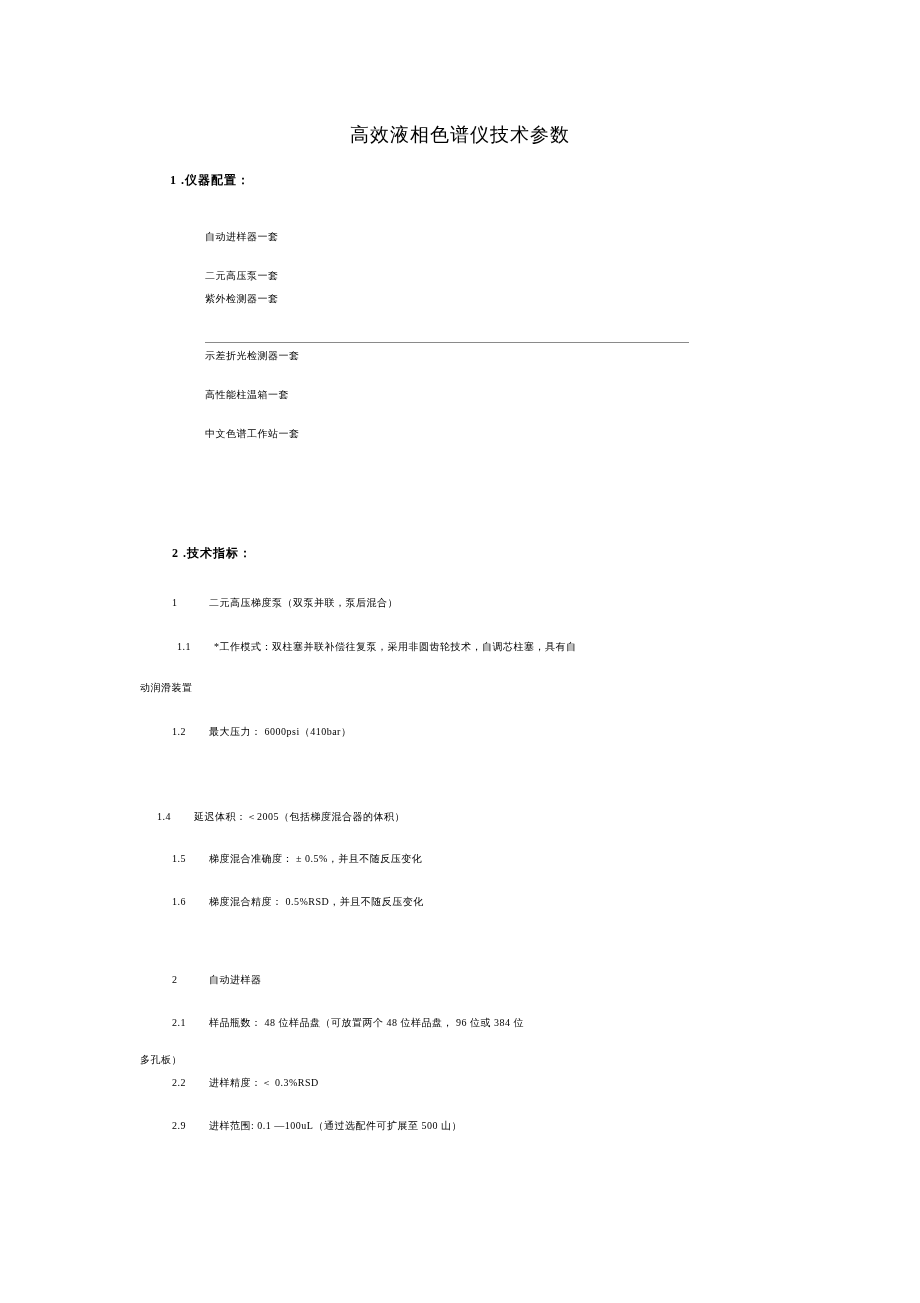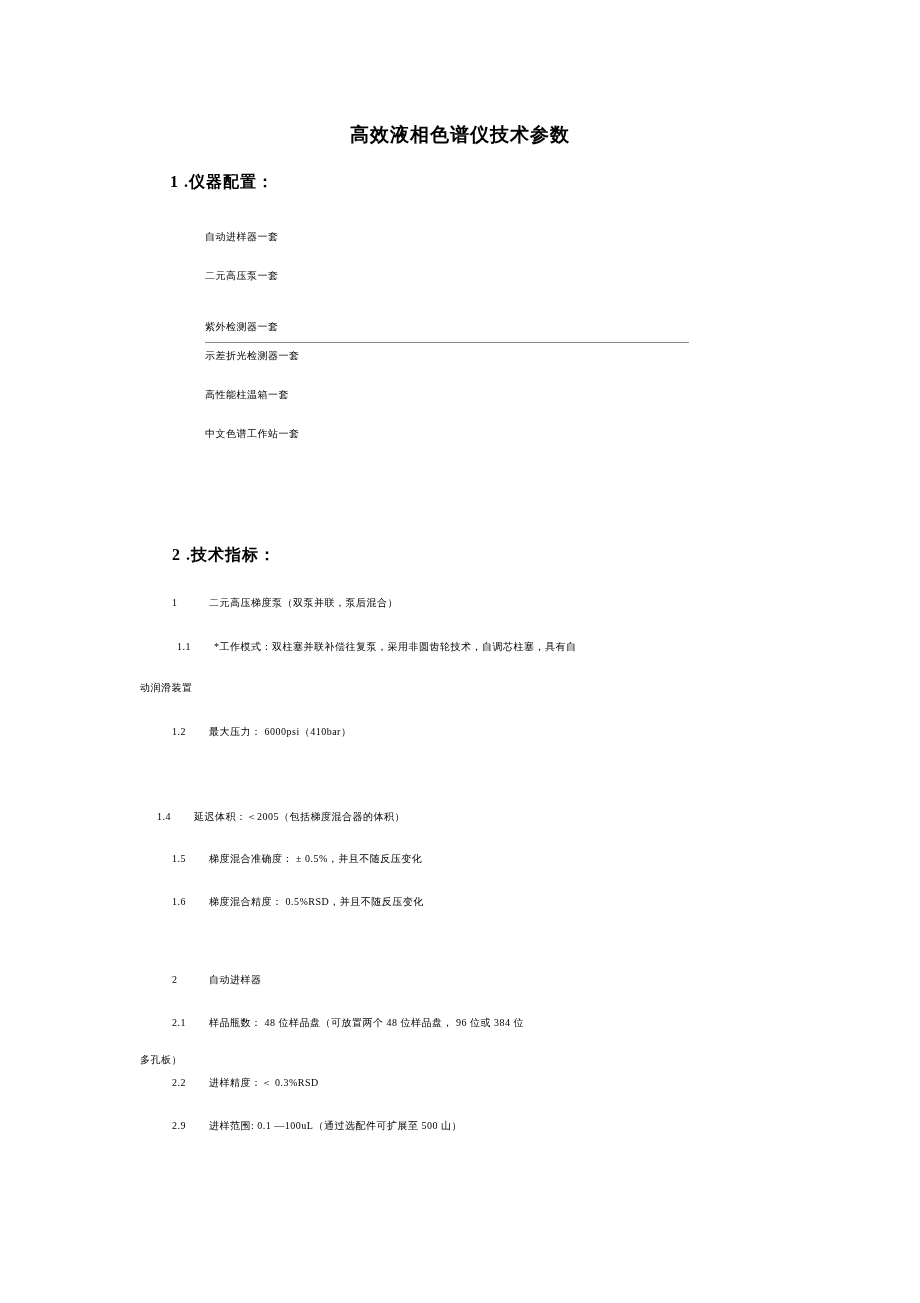--- a/index.html
+++ b/index.html
@@ -18,25 +18,25 @@
   }
   .abs {
     position: absolute;
     white-space: nowrap;
   }
   .doc-title {
     left: 0;
     right: 0;
     text-align: center;
     font-size: 19px;
-    font-weight: 700;
+    font-weight: 400;
     letter-spacing: 1px;
   }
   .heading {
-    font-size: 16px;
+    font-size: 12px;
     font-weight: 700;
     letter-spacing: 1px;
   }
   .body-text {
     font-size: 10px;
     letter-spacing: 0.5px;
   }
   .row .num {
     display: inline-block;
     min-width: 37px;
@@ -51,21 +51,21 @@
 <body>
 
 <div class="page">
 
   <div class="abs doc-title" style="top:122px">高效液相色谱仪技术参数</div>
 
   <div class="abs heading" style="left:170px; top:172px">1 .仪器配置：</div>
 
   <div class="abs body-text" style="left:205px; top:230px">自动进样器一套</div>
   <div class="abs body-text" style="left:205px; top:269px">二元高压泵一套</div>
-  <div class="abs body-text" style="left:205px; top:320px">紫外检测器一套</div>
+  <div class="abs body-text" style="left:205px; top:292px">紫外检测器一套</div>
   <div class="divider" style="left:205px; top:342px; width:484px"></div>
   <div class="abs body-text" style="left:205px; top:349px">示差折光检测器一套</div>
   <div class="abs body-text" style="left:205px; top:388px">高性能柱温箱一套</div>
   <div class="abs body-text" style="left:205px; top:427px">中文色谱工作站一套</div>
 
   <div class="abs heading" style="left:172px; top:545px">2 .技术指标：</div>
 
   <div class="abs body-text row" style="left:172px; top:596px">
     <span class="num">1</span><span>二元高压梯度泵（双泵并联，泵后混合）</span>
   </div>

